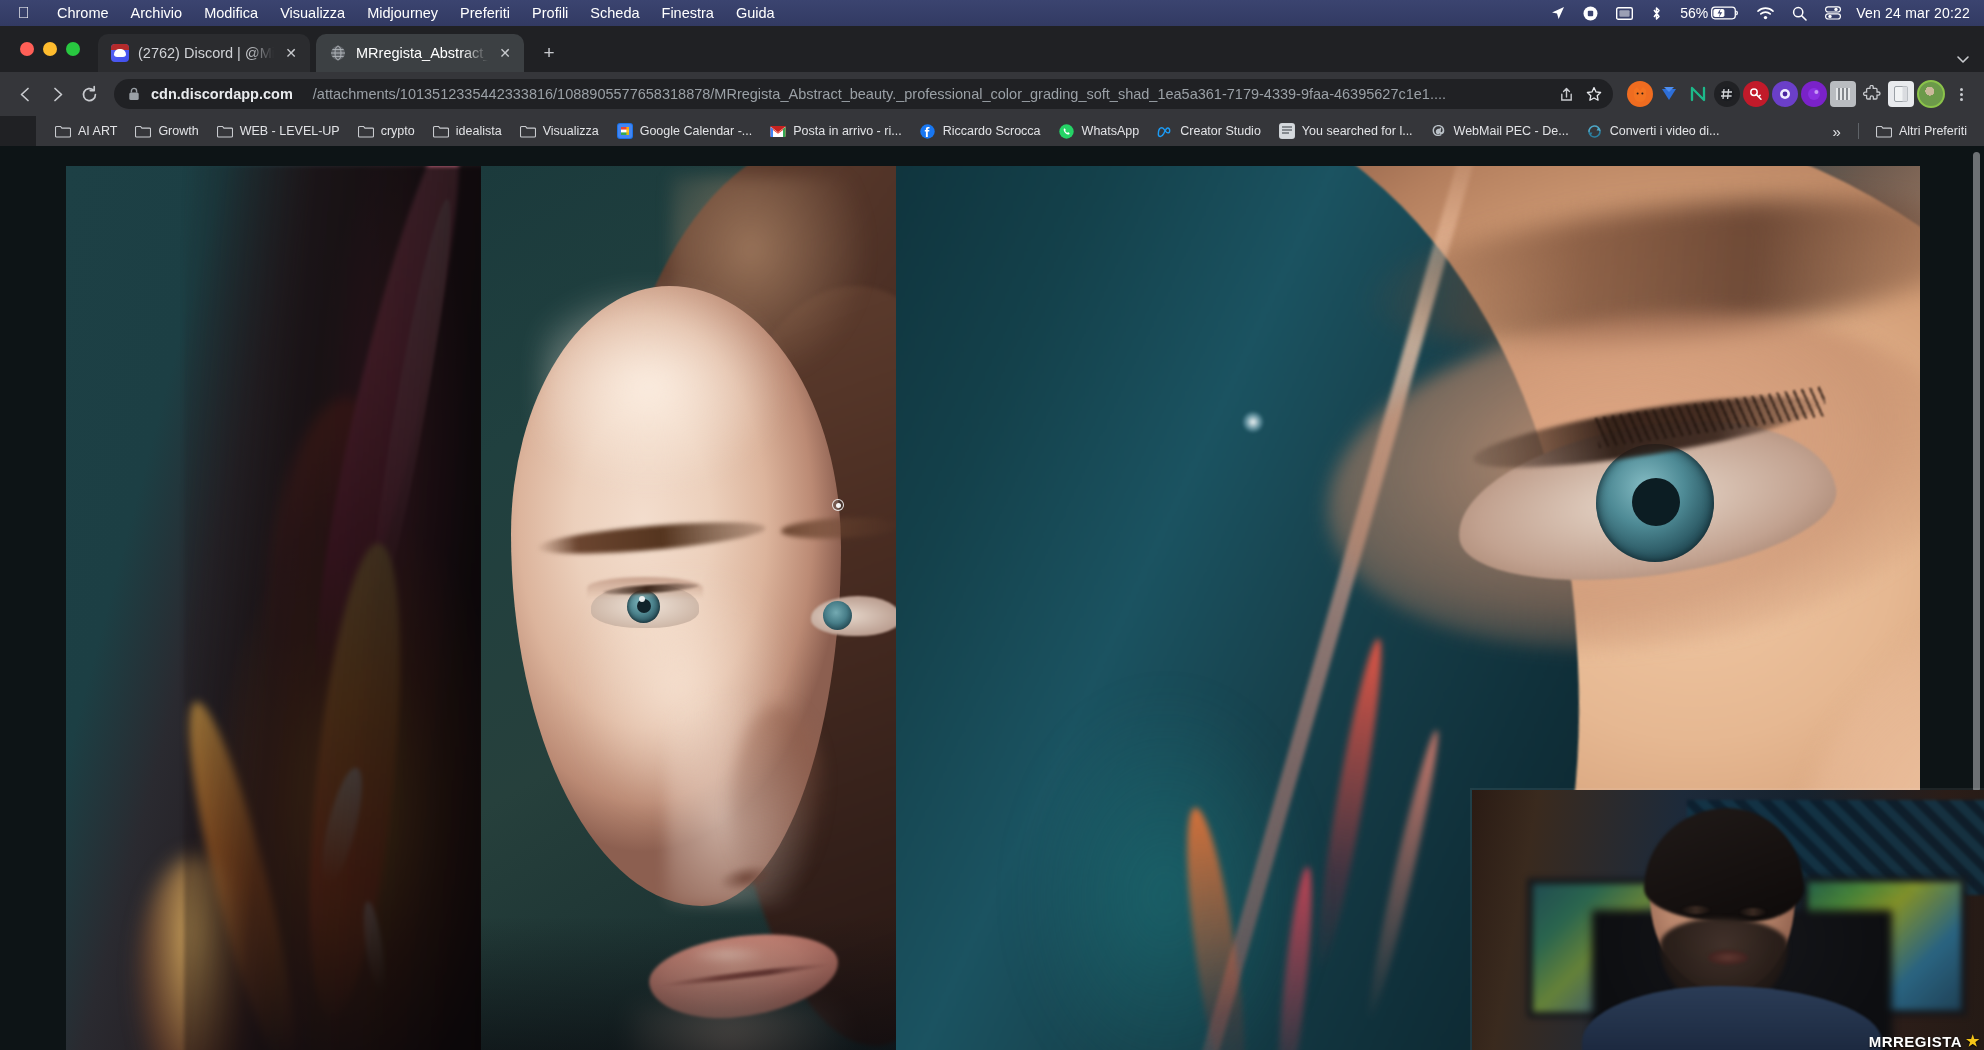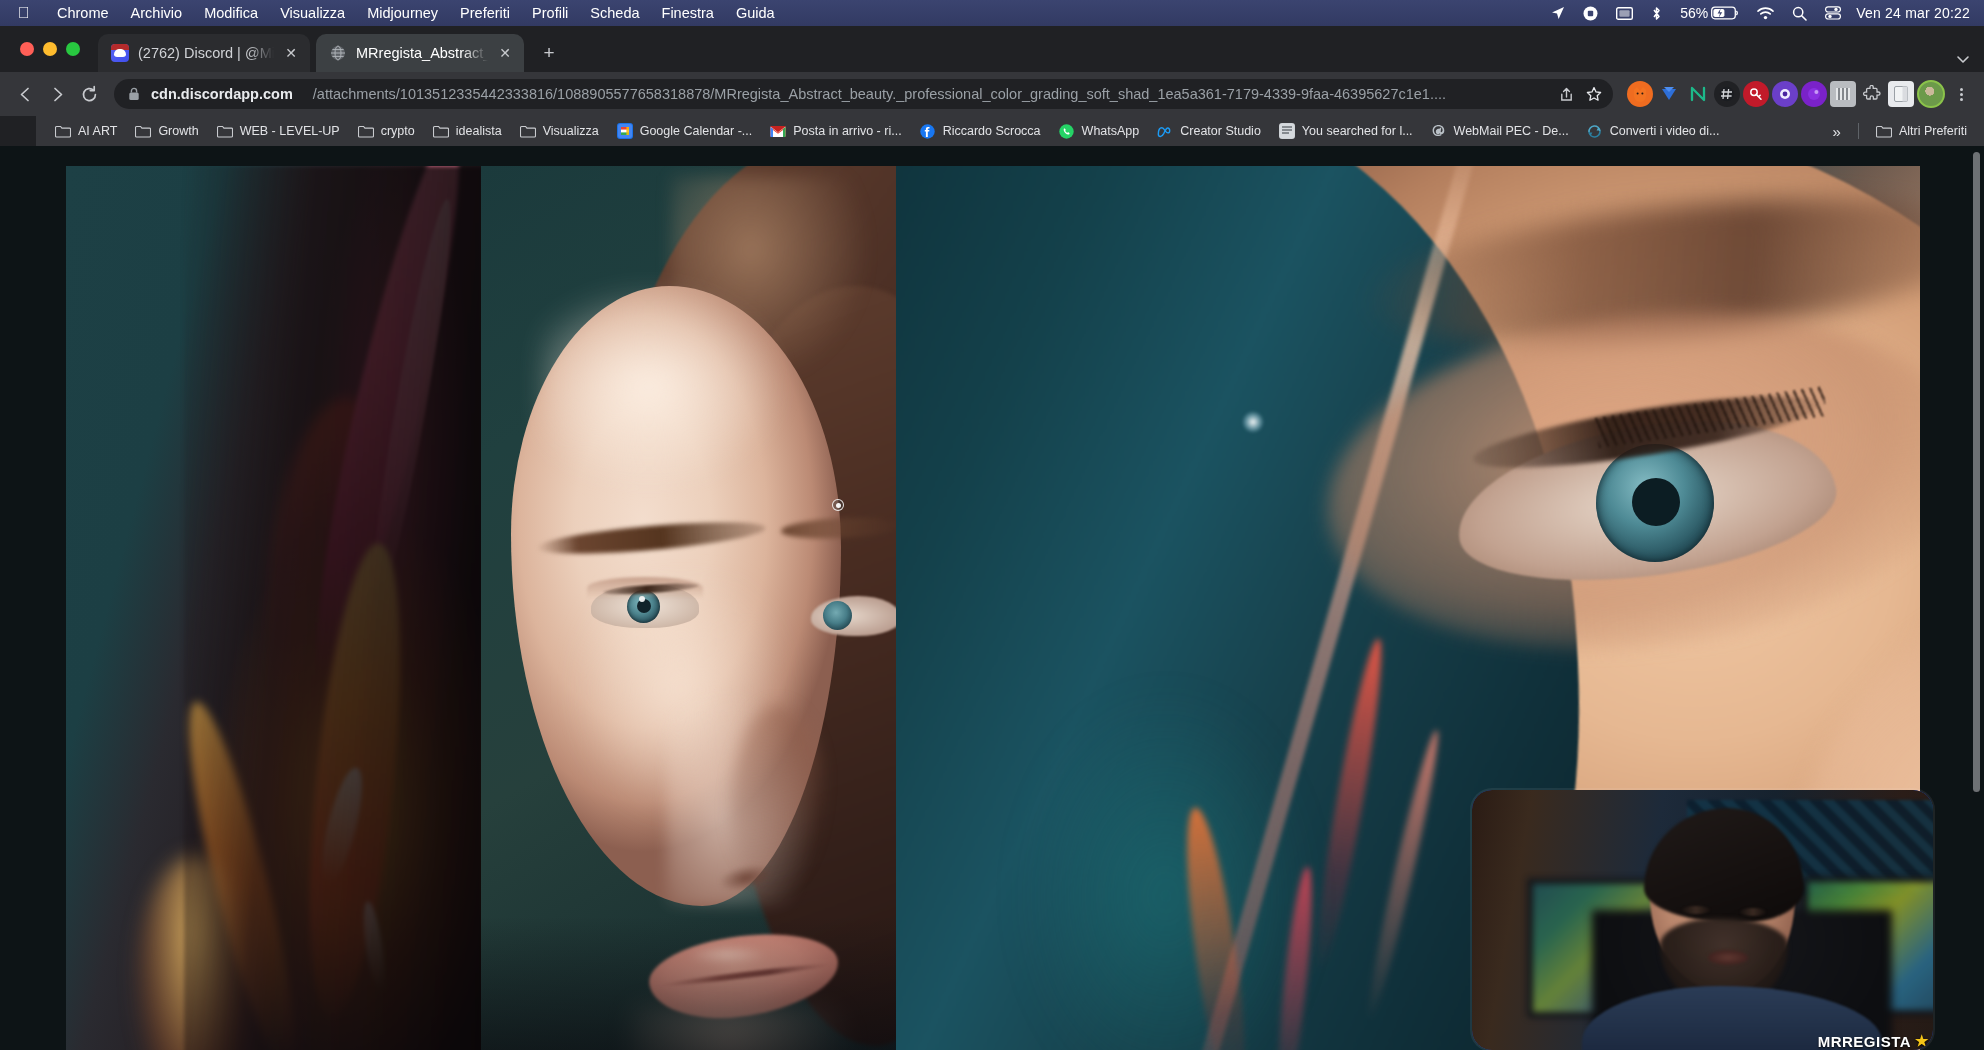--- a/index.html
+++ b/index.html
@@ -321,26 +321,25 @@
 
   
   .scrollbar { position:absolute; right: 2px; top: 2px; width: 10px; height: 926px; }
   .scrollthumb { position:absolute; right: 2px; top: 4px; width: 7px; height: 640px;
       background: rgba(190,190,195,.55); border-radius: 4px; }
 
   
   .webcam {
     position: absolute;
     left: 1472px; top: 790px;
-    width: 461px; height: 260px;
+    width: 512px; height: 260px;
     background: #1d4ed8;
     overflow: hidden;
     z-index: 60;
     box-shadow: 0 0 0 2px rgba(255,255,255,.07);
-    border-radius: 20px;
   }
   .wc-bg { position:absolute; inset:0;
       background: linear-gradient(100deg, #2a1b14 0%, #3a2a1e 12%, #1d2a3a 38%, #16222e 60%, #2b1d18 85%, #241a15 100%); }
   .wc-mon-l { position:absolute; left: 55px; top: 88px; width: 175px; height: 140px; border-radius: 3px;
       background: linear-gradient(135deg, #1d4a55 0%, #2a6a52 25%, #6a8a3a 45%, #3a5a7a 70%, #24485e 100%);
       filter: blur(3px); opacity:.92; }
   .wc-mon-l::after{ content:''; position:absolute; inset:0; border: 6px solid #14161a; border-radius:3px; }
   .wc-mon-r { position:absolute; left: 330px; top: 86px; width: 165px; height: 140px; border-radius: 3px;
       background: linear-gradient(135deg, #1f5a4a 0%, #4a8a3a 22%, #8a9a2a 40%, #2a6a8a 68%, #1d3f55 100%);
       filter: blur(3px); opacity:.92; }

